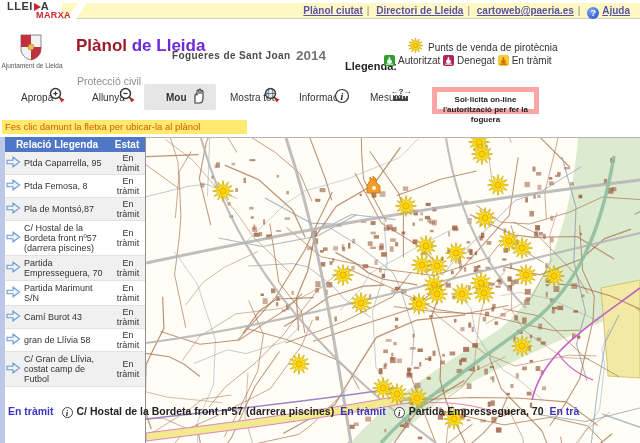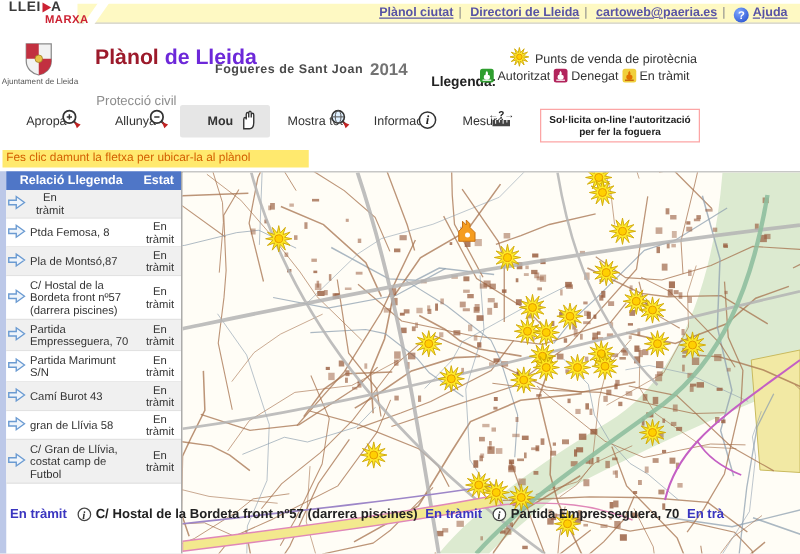--- a/index.html
+++ b/index.html
@@ -29,21 +29,21 @@
   .lg-sun{position:absolute;left:407px;top:37px;}
   .lg-pyro{position:absolute;left:428px;top:42px;font-size:10px;color:#333;}
   .lg-row2{position:absolute;left:384px;top:55px;height:13px;font-size:10px;color:#333;white-space:nowrap;}
   .lg-sq{display:inline-block;width:11px;height:11px;border-radius:2px;vertical-align:-2px;margin-right:3px;position:relative;}
   .lg-sq svg{position:absolute;left:0;top:0;}
   .lg-row2 .lbl{margin-right:0;}
   
   .tb-label{position:absolute;font-size:10px;color:#333;cursor:pointer;}
   .tb-ico{position:absolute;width:18px;height:18px;cursor:pointer;}
   .mou-bg{position:absolute;left:144px;top:84px;width:72px;height:26px;background:#e6e6e6;border-radius:2px;cursor:pointer;}
-  .req-btn{position:absolute;left:432px;top:87px;width:128px;height:27px;border:1px solid #fca5a5;background:#fff;
+  .req-btn{position:absolute;left:432px;top:87px;width:107px;height:27px;border:5px solid #fca5a5;background:#fff;
            font-size:8px;font-weight:bold;color:#222;text-align:center;padding:3px 2px;line-height:10px;cursor:pointer;}
   
   .hint{position:absolute;left:2px;top:120px;width:245px;height:14px;background:#ffe96e;color:#d35f00;font-size:9.5px;line-height:14px;padding-left:3px;white-space:nowrap;}
   
   .side-stripe{position:absolute;left:0;top:137px;width:5px;height:306px;background:#bcc8e8;}
   .ftable{position:absolute;left:5px;top:137px;width:140px;font-size:9px;color:#333;}
   .thead{display:flex;background:#4f76c7;color:#fff;font-weight:bold;font-size:10px;height:15px;line-height:15px;}
   .hc1{flex:1;text-align:center;} .hc2{width:36px;text-align:center;}
   .trow{display:flex;align-items:center;border-bottom:1px solid #e2e2e2;min-height:20px;}
   .trow:nth-child(odd){background:#f0f0f0;} .trow:nth-child(even){background:#fff;}
@@ -166,20 +166,21 @@
       <span class="hc1">Relació Llegenda</span>
       <span class="hc2">Estat</span>
     </div>
     <div id="rows">
     <div class="trow">
       <span class="arrow-ico">
         <svg width="15" height="12" viewBox="0 0 15 12">
               <path d="M1,4.2 H7 V1.2 L13.6,6 7,10.8 V7.8 H1 Z" fill="#eef4fb" stroke="#6b9bd2" stroke-width="1.1"></path>
             </svg>
       </span>
+      <span class="tname">Ptda Caparrella, 95</span>
       <span class="tstatus">En tràmit</span>
     </div>
 
     <div class="trow">
       <span class="arrow-ico">
         <svg width="15" height="12" viewBox="0 0 15 12">
               <path d="M1,4.2 H7 V1.2 L13.6,6 7,10.8 V7.8 H1 Z" fill="#eef4fb" stroke="#6b9bd2" stroke-width="1.1"></path>
             </svg>
       </span>
       <span class="tname">Ptda Femosa, 8</span>

